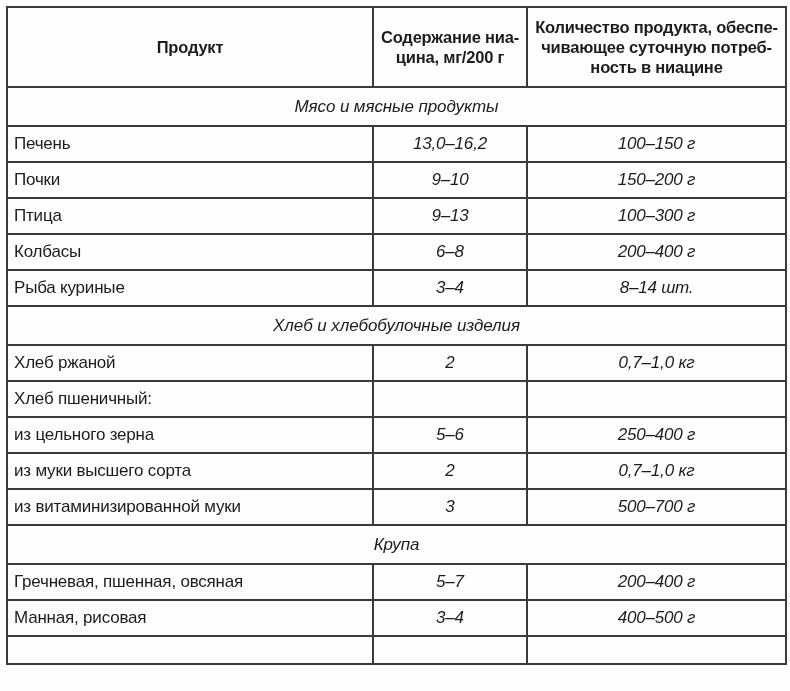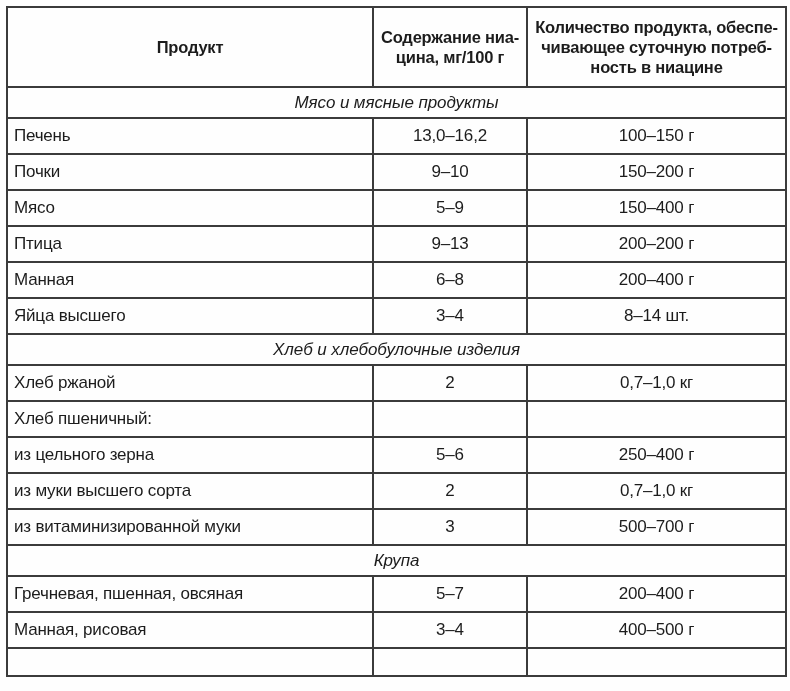--- a/index.html
+++ b/index.html
@@ -37,21 +37,21 @@
   thead tr { height: 80px; }
   th {
     font-size: 16.5px;
     font-weight: bold;
     line-height: 1.22;
     text-align: center;
     vertical-align: middle;
     white-space: pre-line;
     letter-spacing: -0.2px;
   }
-  tr.section-row { height: 31px; padding-left: 39px; }
+  tr.section-row { height: 39px; padding-left: 39px; }
   td.section-cell {
     font-size: 17px;
     font-style: italic;
     text-align: center;
     vertical-align: middle;
     letter-spacing: -0.1px;
   }
   tr.data-row { height: 36px; }
   td.product-cell {
     font-size: 17px;
@@ -59,74 +59,70 @@
     vertical-align: middle;
     padding-left: 8px;
     letter-spacing: -0.2px;
     border-radius: 18px;
   }
   td.num-cell {
     font-size: 17px;
     text-align: center;
     vertical-align: middle;
     letter-spacing: -0.2px;
+    font-style: italic;
   }
   tr.partial-row { height: 28px; }
 </style>
 </head>
 <body>
 
 <div class="page">
   <table class="niacin">
     <colgroup>
       <col class="c1">
       <col class="c2">
       <col class="c3">
     </colgroup>
     <thead>
       <tr>
         <th>Продукт</th>
         <th>Содержание ниа-
-цина, мг/100 г</th>
+цина, мг/200 г</th>
         <th>Количество продукта, обеспе-
 чивающее суточную потреб-
 ность в ниацине</th>
       </tr>
     </thead>
     <tbody>
         <tr class="section-row">
           <td colspan="3" class="section-cell">Мясо и мясные продукты</td>
         </tr>
         <tr class="data-row">
           <td class="product-cell">Печень</td>
           <td class="num-cell">13,0–16,2</td>
           <td class="num-cell">100–150 г</td>
         </tr>
         <tr class="data-row">
           <td class="product-cell">Почки</td>
           <td class="num-cell">9–10</td>
           <td class="num-cell">150–200 г</td>
         </tr>
         <tr class="data-row">
-          <td class="product-cell">Мясо</td>
-          <td class="num-cell">5–9</td>
-          <td class="num-cell">150–400 г</td>
+          <td class="product-cell">Птица</td>
+          <td class="num-cell">9–13</td>
+          <td class="num-cell">100–300 г</td>
         </tr>
         <tr class="data-row">
-          <td class="product-cell">Птица</td>
-          <td class="num-cell">9–13</td>
-          <td class="num-cell">200–200 г</td>
-        </tr>
-        <tr class="data-row">
-          <td class="product-cell">Манная</td>
+          <td class="product-cell">Колбасы</td>
           <td class="num-cell">6–8</td>
           <td class="num-cell">200–400 г</td>
         </tr>
         <tr class="data-row">
-          <td class="product-cell">Яйца высшего</td>
+          <td class="product-cell">Рыба куриные</td>
           <td class="num-cell">3–4</td>
           <td class="num-cell">8–14 шт.</td>
         </tr>
         <tr class="section-row">
           <td colspan="3" class="section-cell">Хлеб и хлебобулочные изделия</td>
         </tr>
         <tr class="data-row">
           <td class="product-cell">Хлеб ржаной</td>
           <td class="num-cell">2</td>
           <td class="num-cell">0,7–1,0 кг</td>

